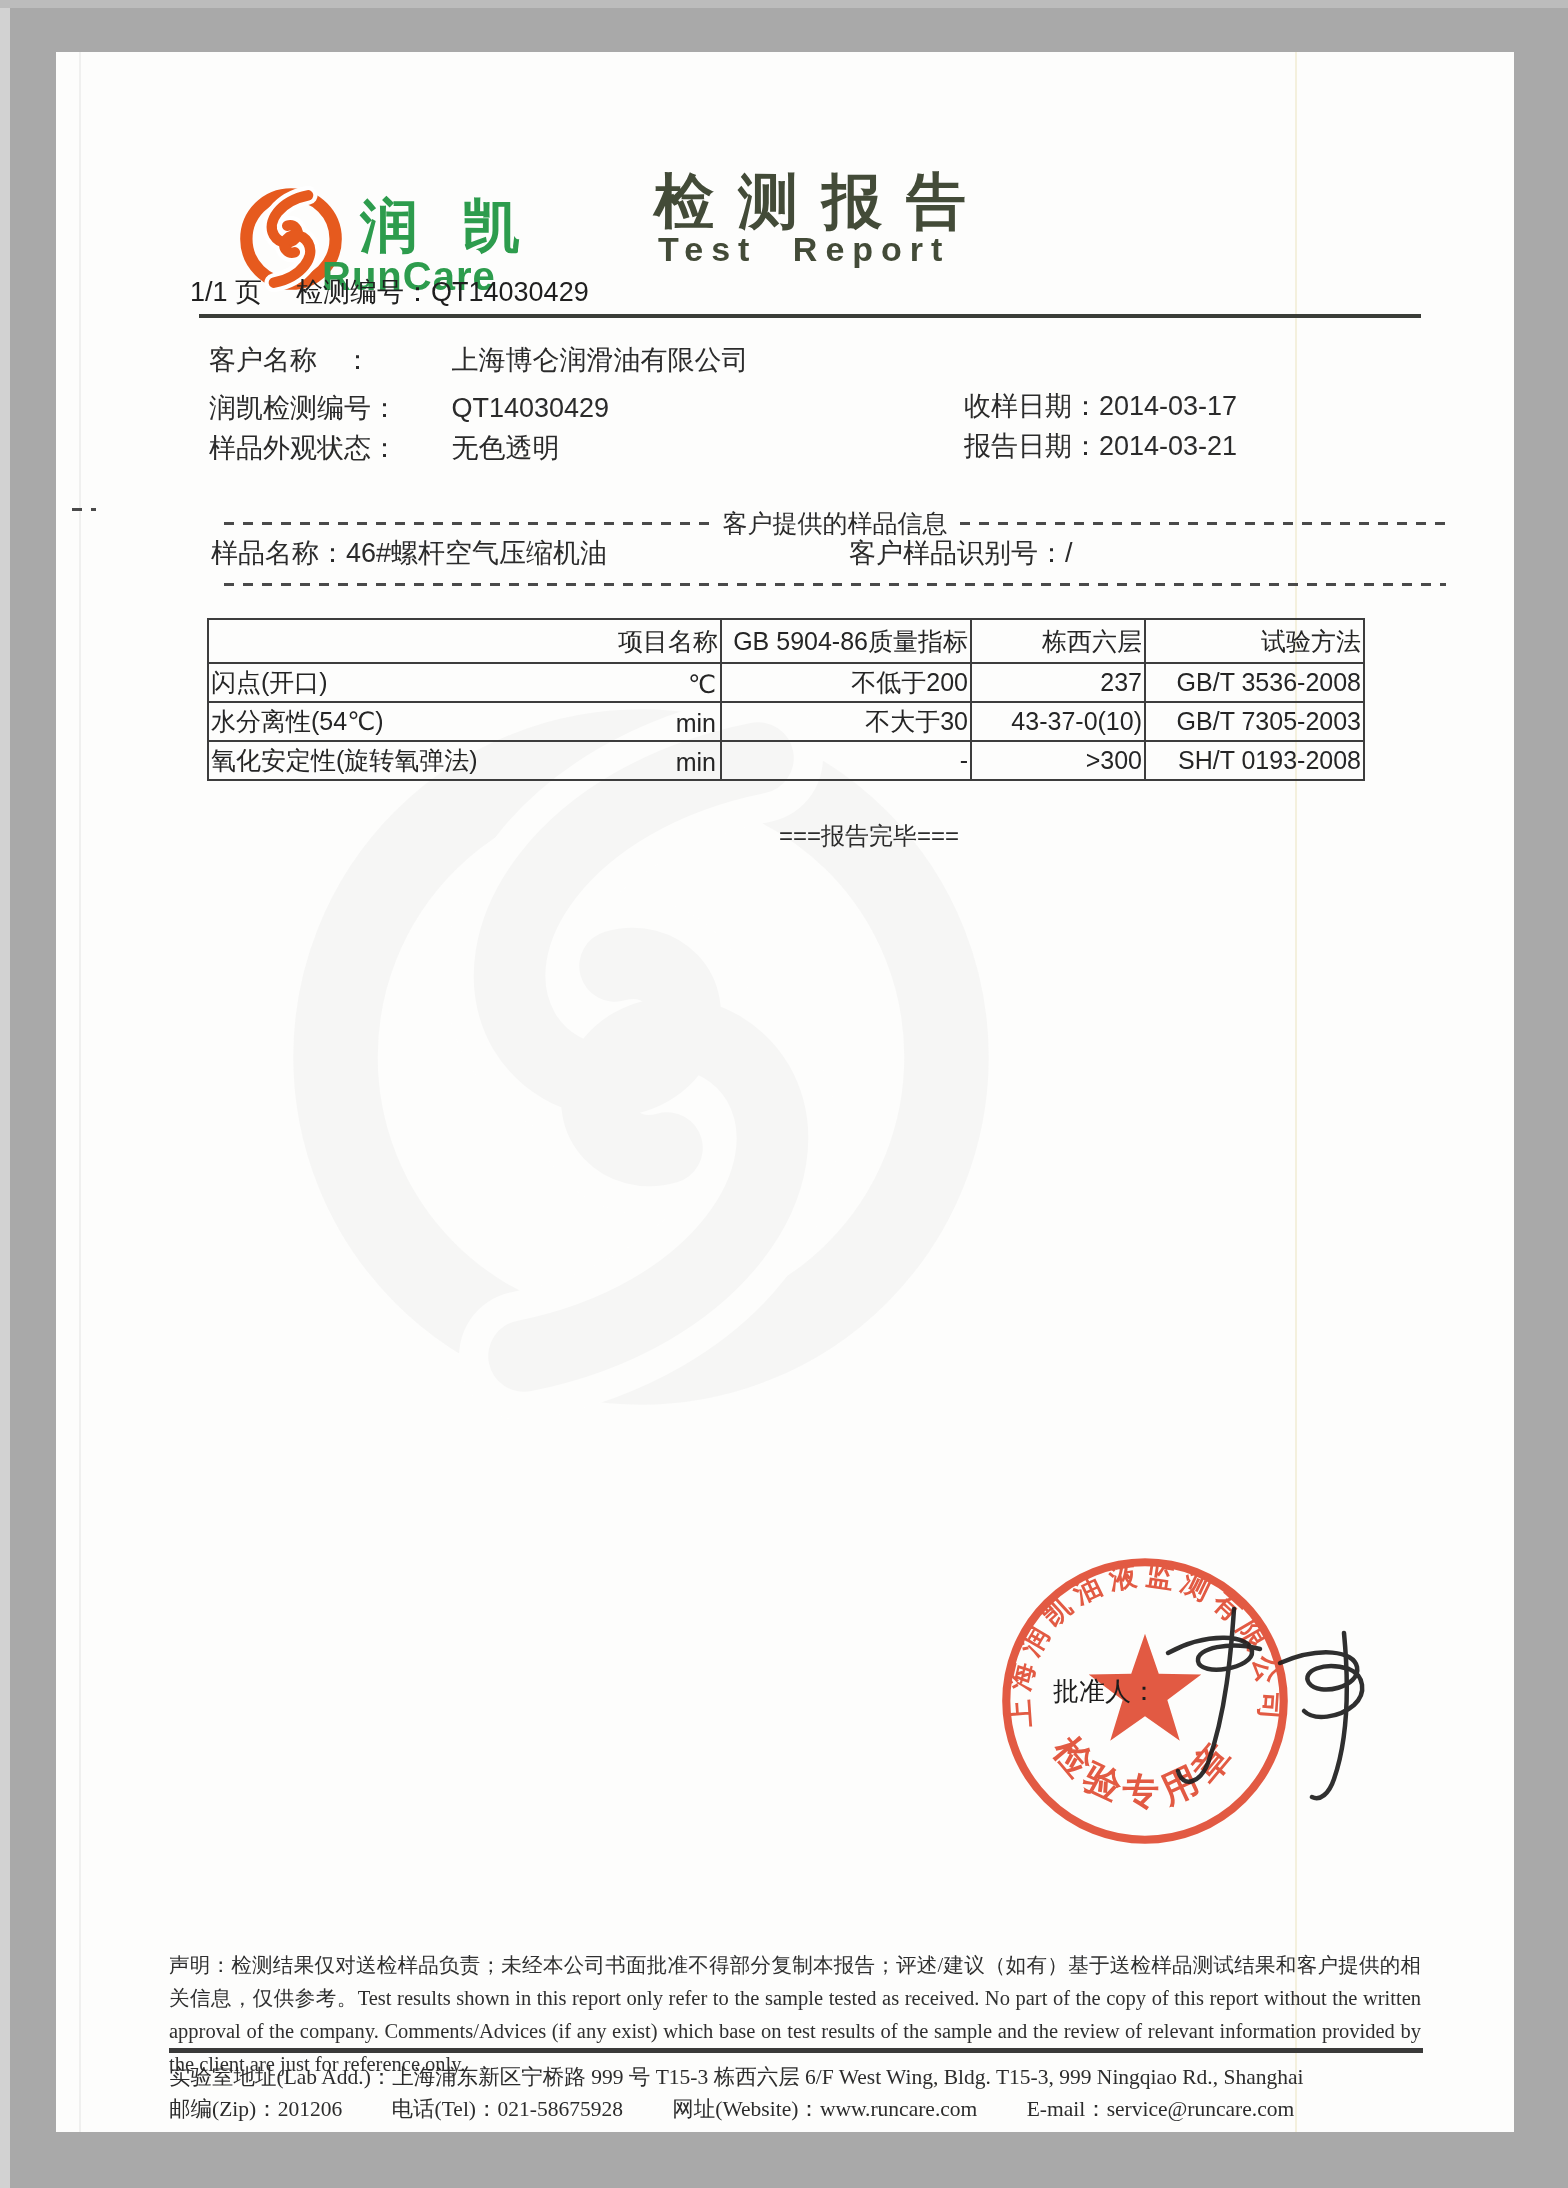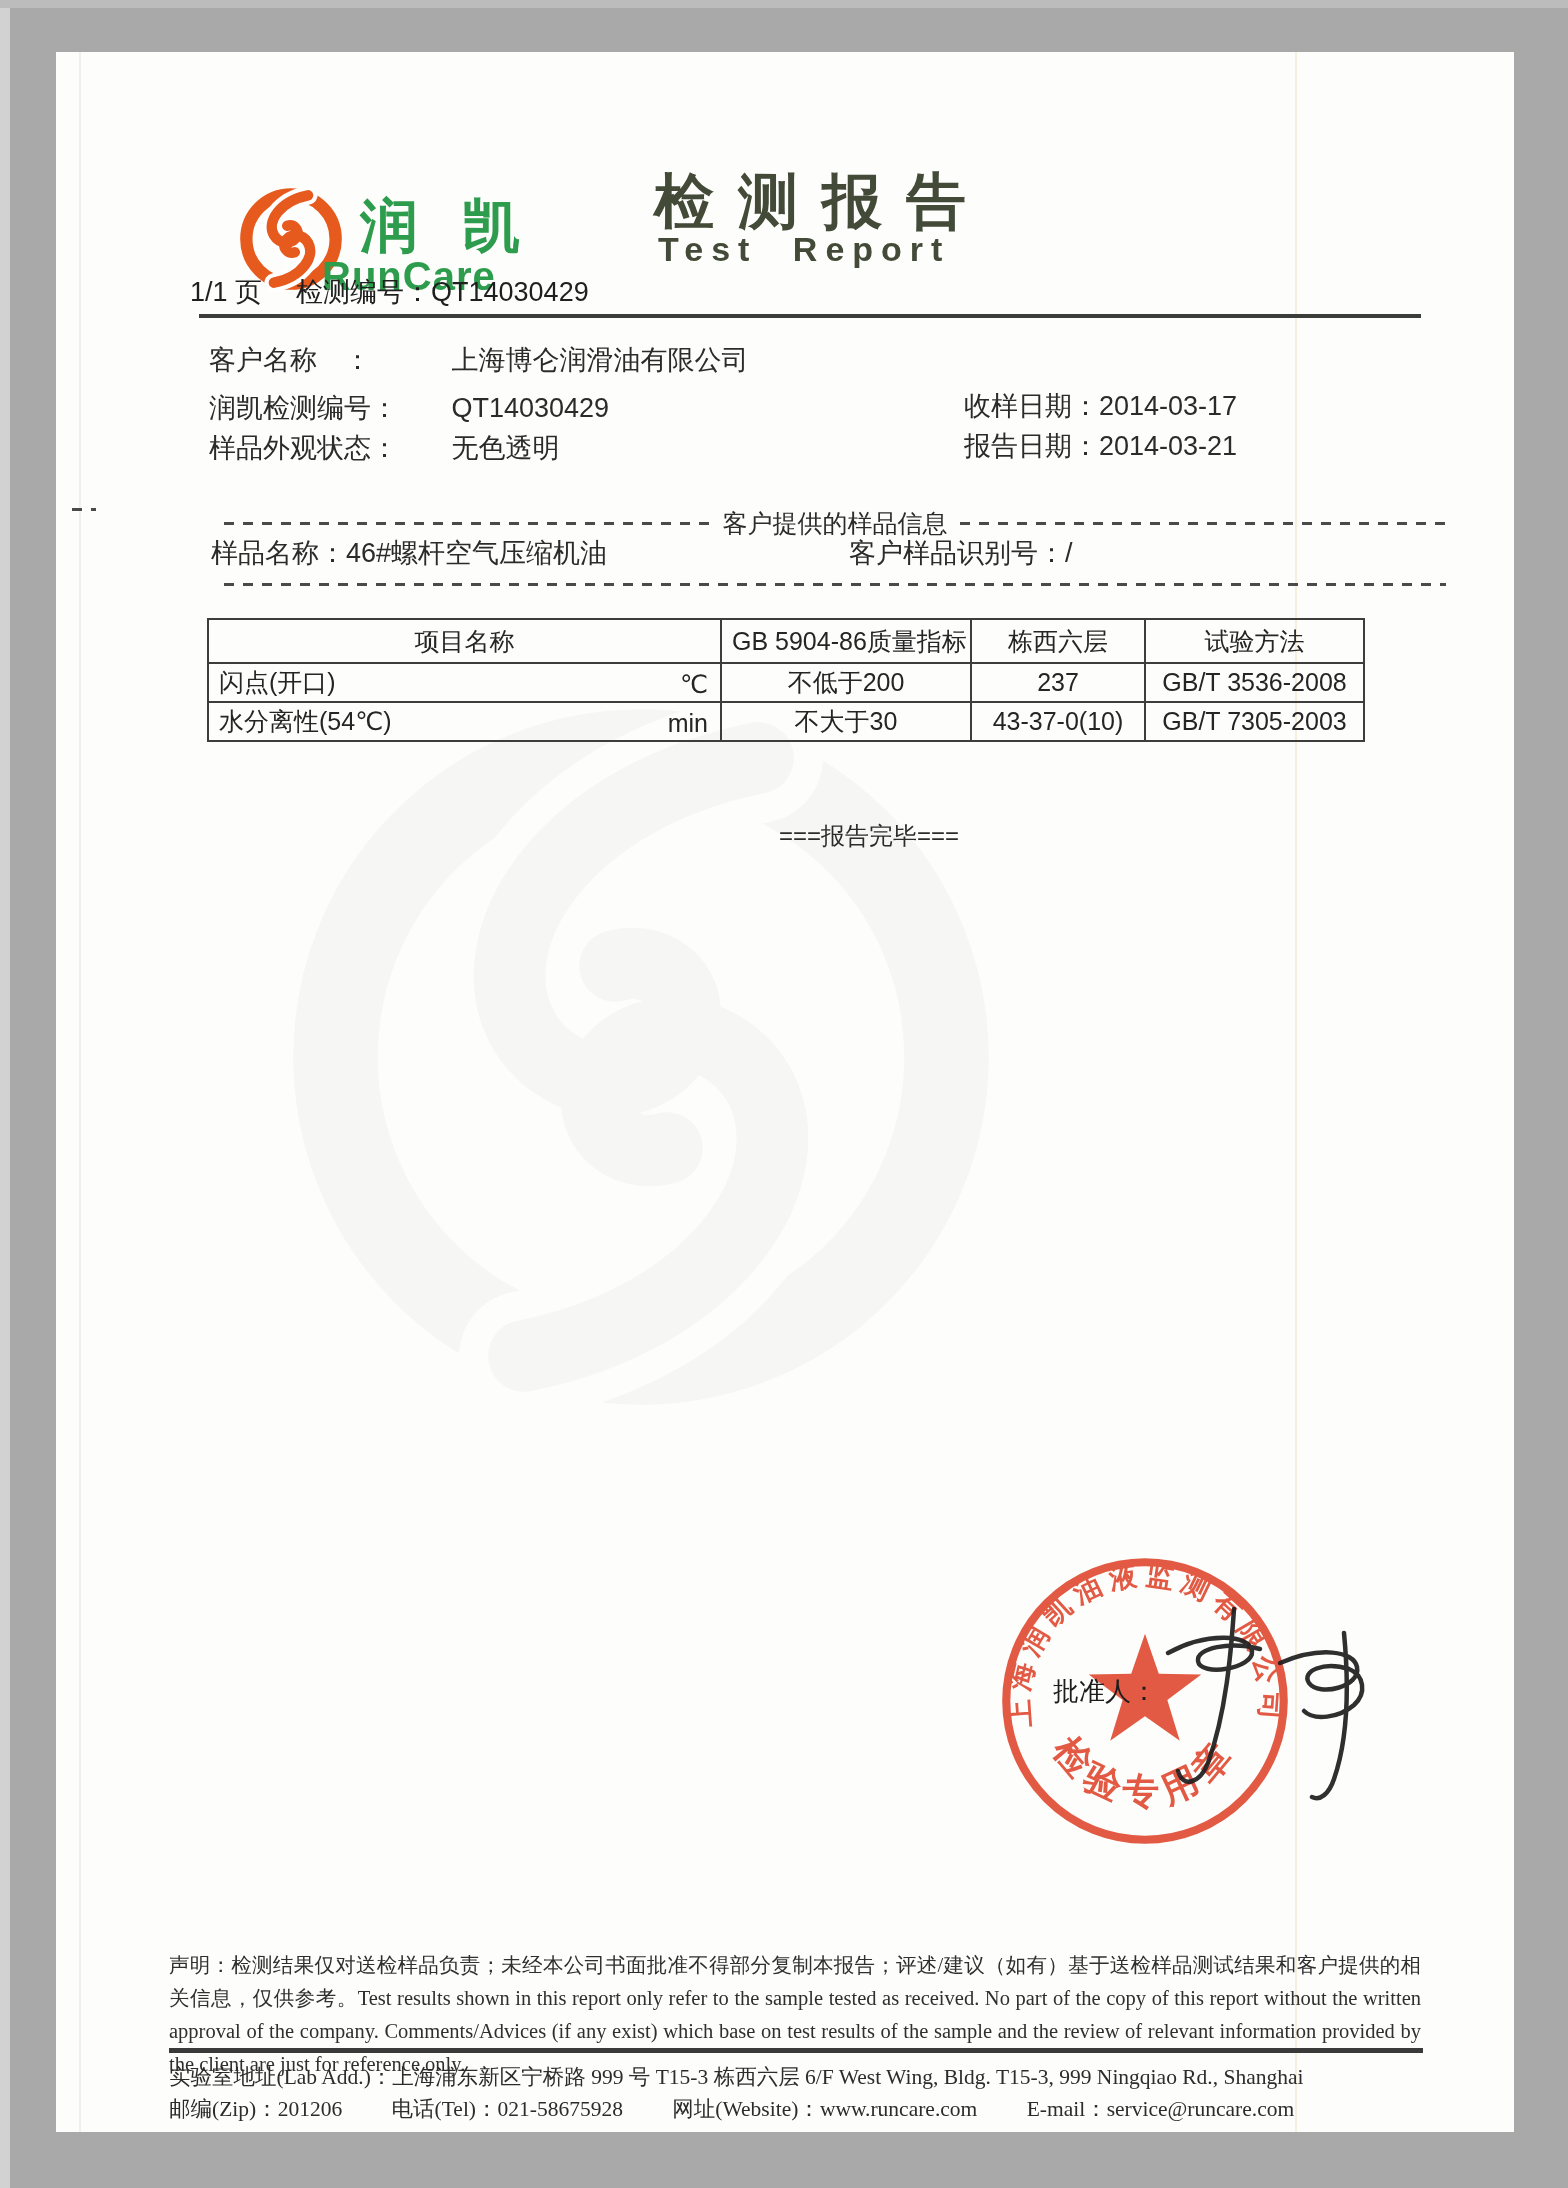--- a/index.html
+++ b/index.html
@@ -44,22 +44,22 @@
   .band-sample{position:absolute;left:155px;top:483px;font-size:27px;color:#2b2b2b;}
   .band-clientid{position:absolute;left:793px;top:483px;font-size:27px;color:#2b2b2b;}
 
   
   table.results{
     position:absolute;left:151px;top:566px;width:1156px;
     border-collapse:collapse;table-layout:fixed;
     font-size:25px;color:#252525;
   }
   table.results th,table.results td{
-    border:2px solid #3d3d3d;padding:0 10px;height:37px;
-    font-weight:normal;text-align:center;overflow:hidden;white-space:nowrap;
+    border:2px solid #3d3d3d;padding:0 2px;height:37px;
+    font-weight:normal;text-align:right;overflow:hidden;white-space:nowrap;
   }
   table.results th{height:42px;font-size:25px;}
   td.c-name{text-align:left;}
   .name-wrap{display:flex;justify-content:space-between;align-items:flex-end;}
   .name-wrap .unit{padding-right:2px;}
 
   .comment-line{position:absolute;left:120px;top:728px;font-size:26px;color:#2b2b2b;}
   .end-marker{position:absolute;left:413px;top:768px;width:800px;text-align:center;font-size:24px;color:#2b2b2b;}
 
   
@@ -186,20 +186,31 @@
       <td class="c-name">
             <div class="name-wrap">
               <span>水分离性(54℃)</span>
               <span class="unit">min</span>
             </div>
           </td>
       <td>不大于30</td>
       <td>43-37-0(10)</td>
       <td>GB/T 7305-2003</td>
     </tr>
+    <tr>
+      <td class="c-name">
+            <div class="name-wrap">
+              <span>氧化安定性(旋转氧弹法)</span>
+              <span class="unit">min</span>
+            </div>
+          </td>
+      <td>-</td>
+      <td>&gt;300</td>
+      <td>SH/T 0193-2008</td>
+    </tr>
   </tbody>
     </table>
 
   <div class="end-marker">===报告完毕===</div>
 
   <svg class="stamp" viewBox="0 0 300 300">
     <circle cx="150" cy="150" r="136" fill="none" stroke="#e0492f" stroke-width="8"></circle>
     <path id="arcTop" d="M40,180 A114,114 0 1 1 260,180" fill="none"></path>
     <text fill="#e0492f" font-size="27" font-weight="bold" letter-spacing="7" font-family="DejaVu Sans, sans-serif">
       <textPath href="#arcTop" startOffset="50%" text-anchor="middle">上海润凯油液监测有限公司</textPath>

